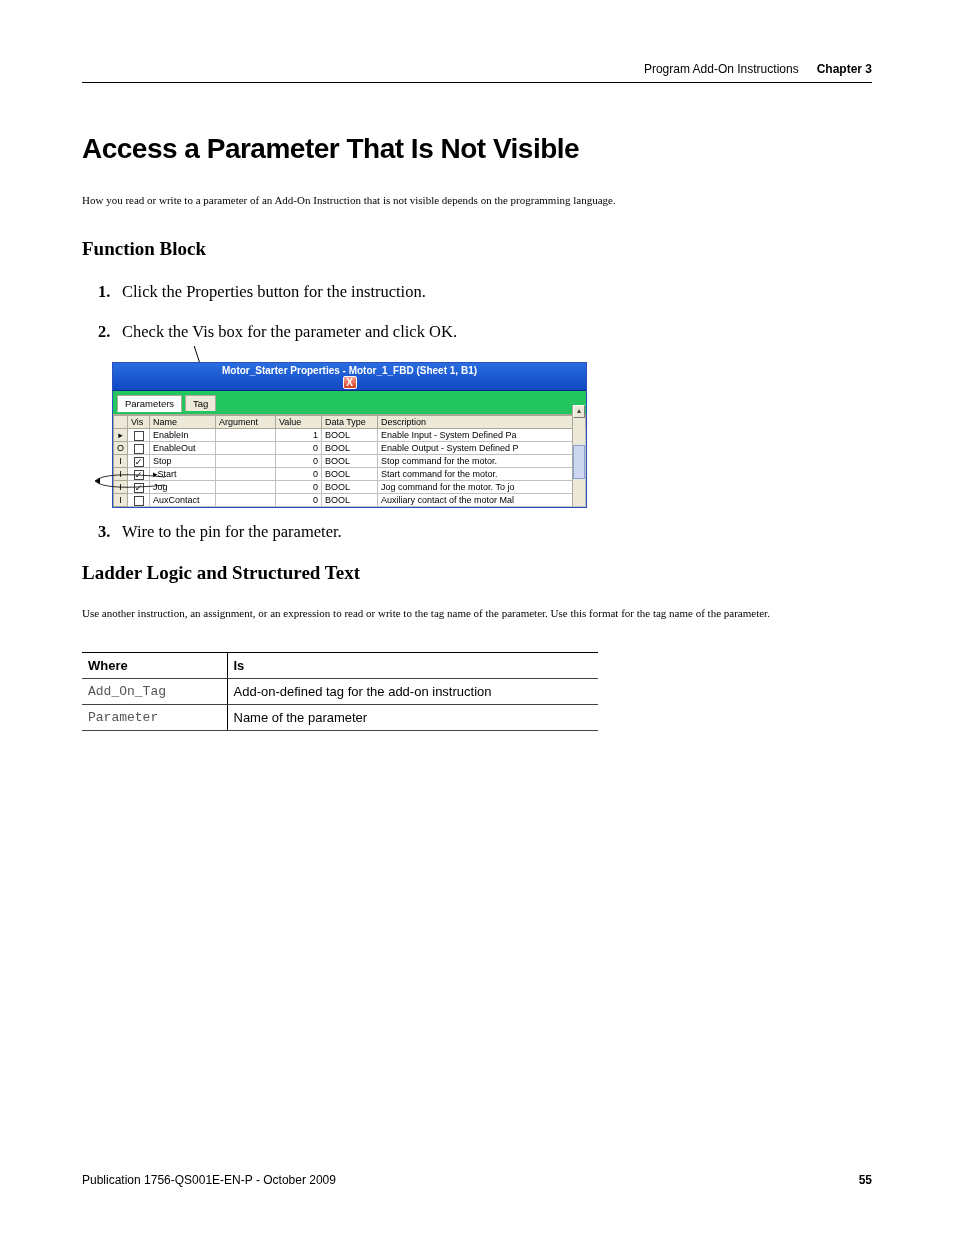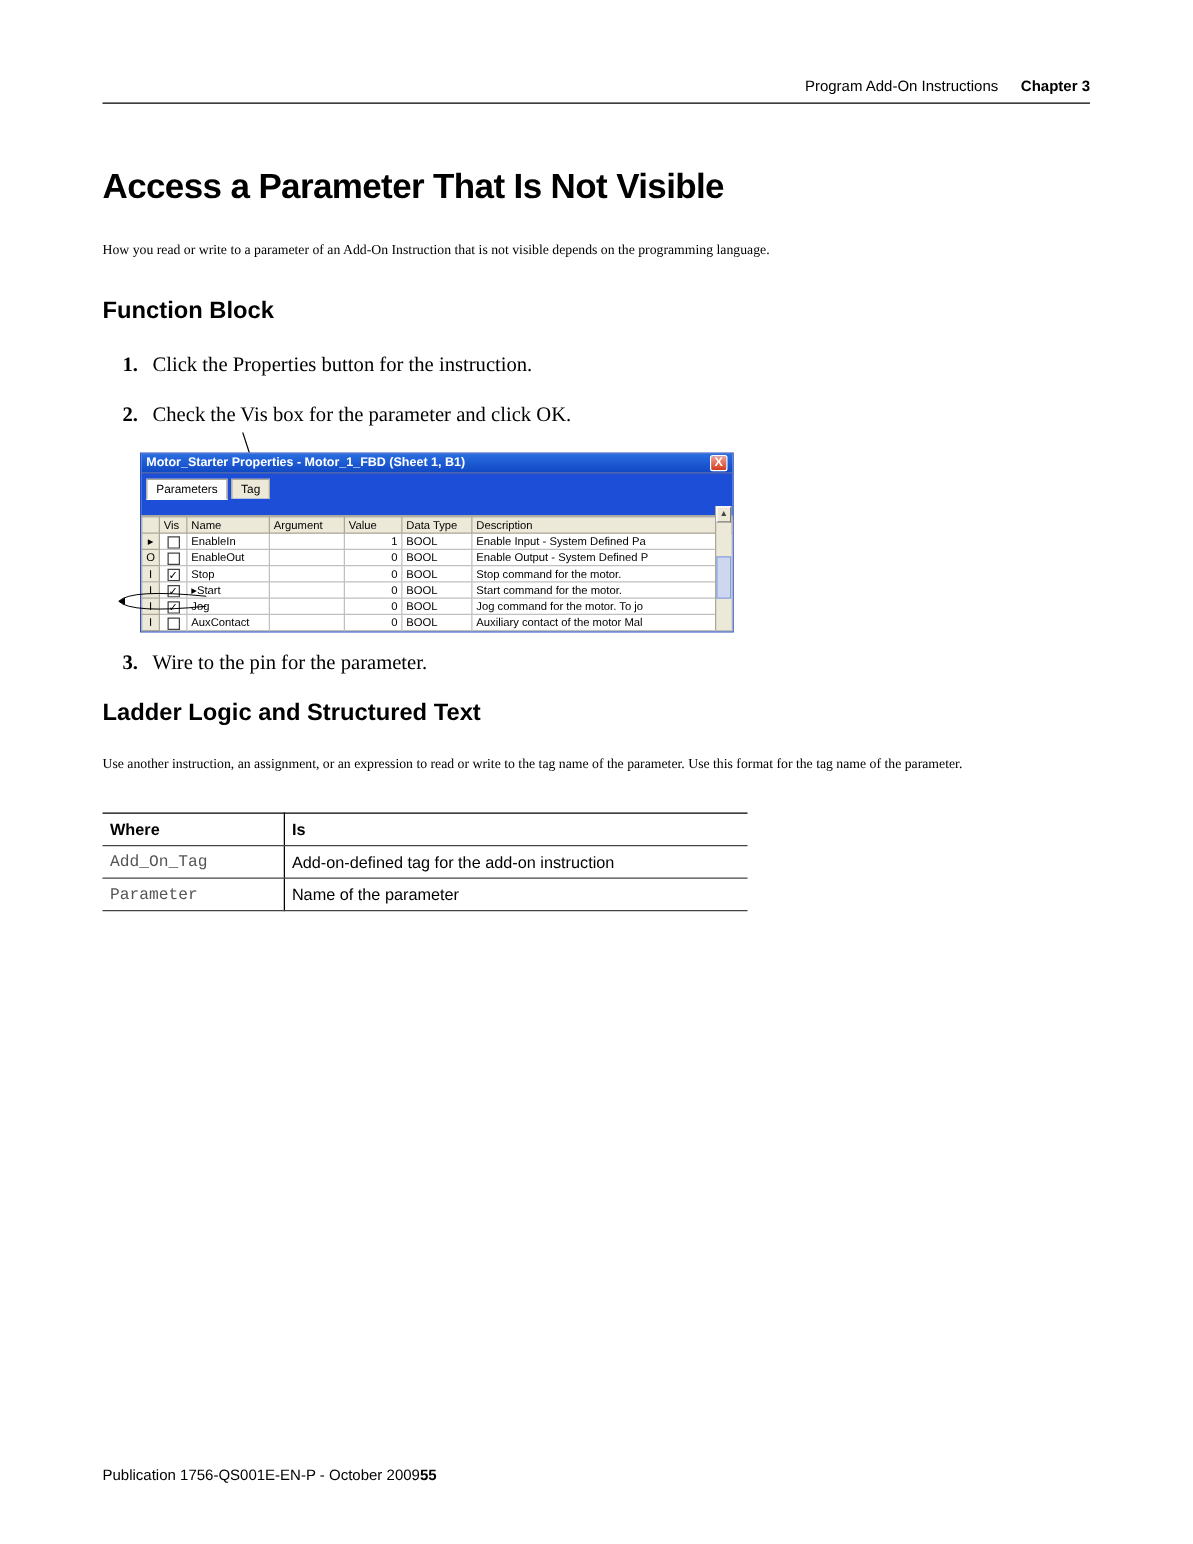--- a/index.html
+++ b/index.html
@@ -33,21 +33,21 @@
     font-size: 28px;
     letter-spacing: -0.5px;
     margin-bottom: 28px;
   }
   .body-text {
     font-size: 11px;
     line-height: 1.4;
     margin-bottom: 30px;
   }
   h2 {
-    font-family: Liberation Sans, sans-serif;
+    font-family: Liberation Serif, serif;
     font-weight: bold;
     font-size: 19px;
     margin-top: 16px;
     margin-bottom: 22px;
   }
   ol { list-style: none; margin-left: 16px; }
   ol li {
     font-size: 16.5px;
     margin-bottom: 20px;
     display: flex;
@@ -78,39 +78,40 @@
   }
   .titlebar {
     background: linear-gradient(to bottom, #2a6de0, #1048c4);
     color: #fff;
     padding: 2px 4px;
     font-weight: bold;
     font-size: 10px;
     display: flex;
     justify-content: space-between;
     align-items: center;
-    height: 16px;
+    height: 28px;
     border-bottom: 1px solid #0b2a8a;
+    flex-direction: column;
   }
   .closebox {
     width: 14px; height: 13px;
     background: linear-gradient(to bottom,#f5a08f,#d23c1f);
     border: 1px solid #fff;
     border-radius: 2px;
     color: #fff;
     font-weight: bold;
     font-size: 10px;
     line-height: 11px;
     text-align: center;
   }
   .tabs-row {
-    background: #1d4ed8;
+    background: #22c55e;
     padding: 4px 4px 0 4px;
     border-bottom: 1px solid #aca899;
-    height: 34px;
+    height: 24px;
   }
   .tab {
     display: inline-block;
     background: #ece9d8;
     border: 1px solid #aca899;
     border-bottom: none;
     padding: 2px 7px;
     font-size: 9.5px;
     position: relative;
   }
@@ -222,21 +223,21 @@
   .wi td.mono {
     font-family: "Courier New", monospace;
     color: #555;
   }
   .footer {
     position: absolute;
     left: 82px;
     bottom: 48px;
     width: 790px;
     display: flex;
-    justify-content: flex-start;
+    justify-content: space-between;
     font-family: Arial, Helvetica, sans-serif;
     font-size: 12px;
   }
   .footer .pg { font-weight: bold; }
 </style>
 </head>
 <body>
 
 <div class="page">
 

